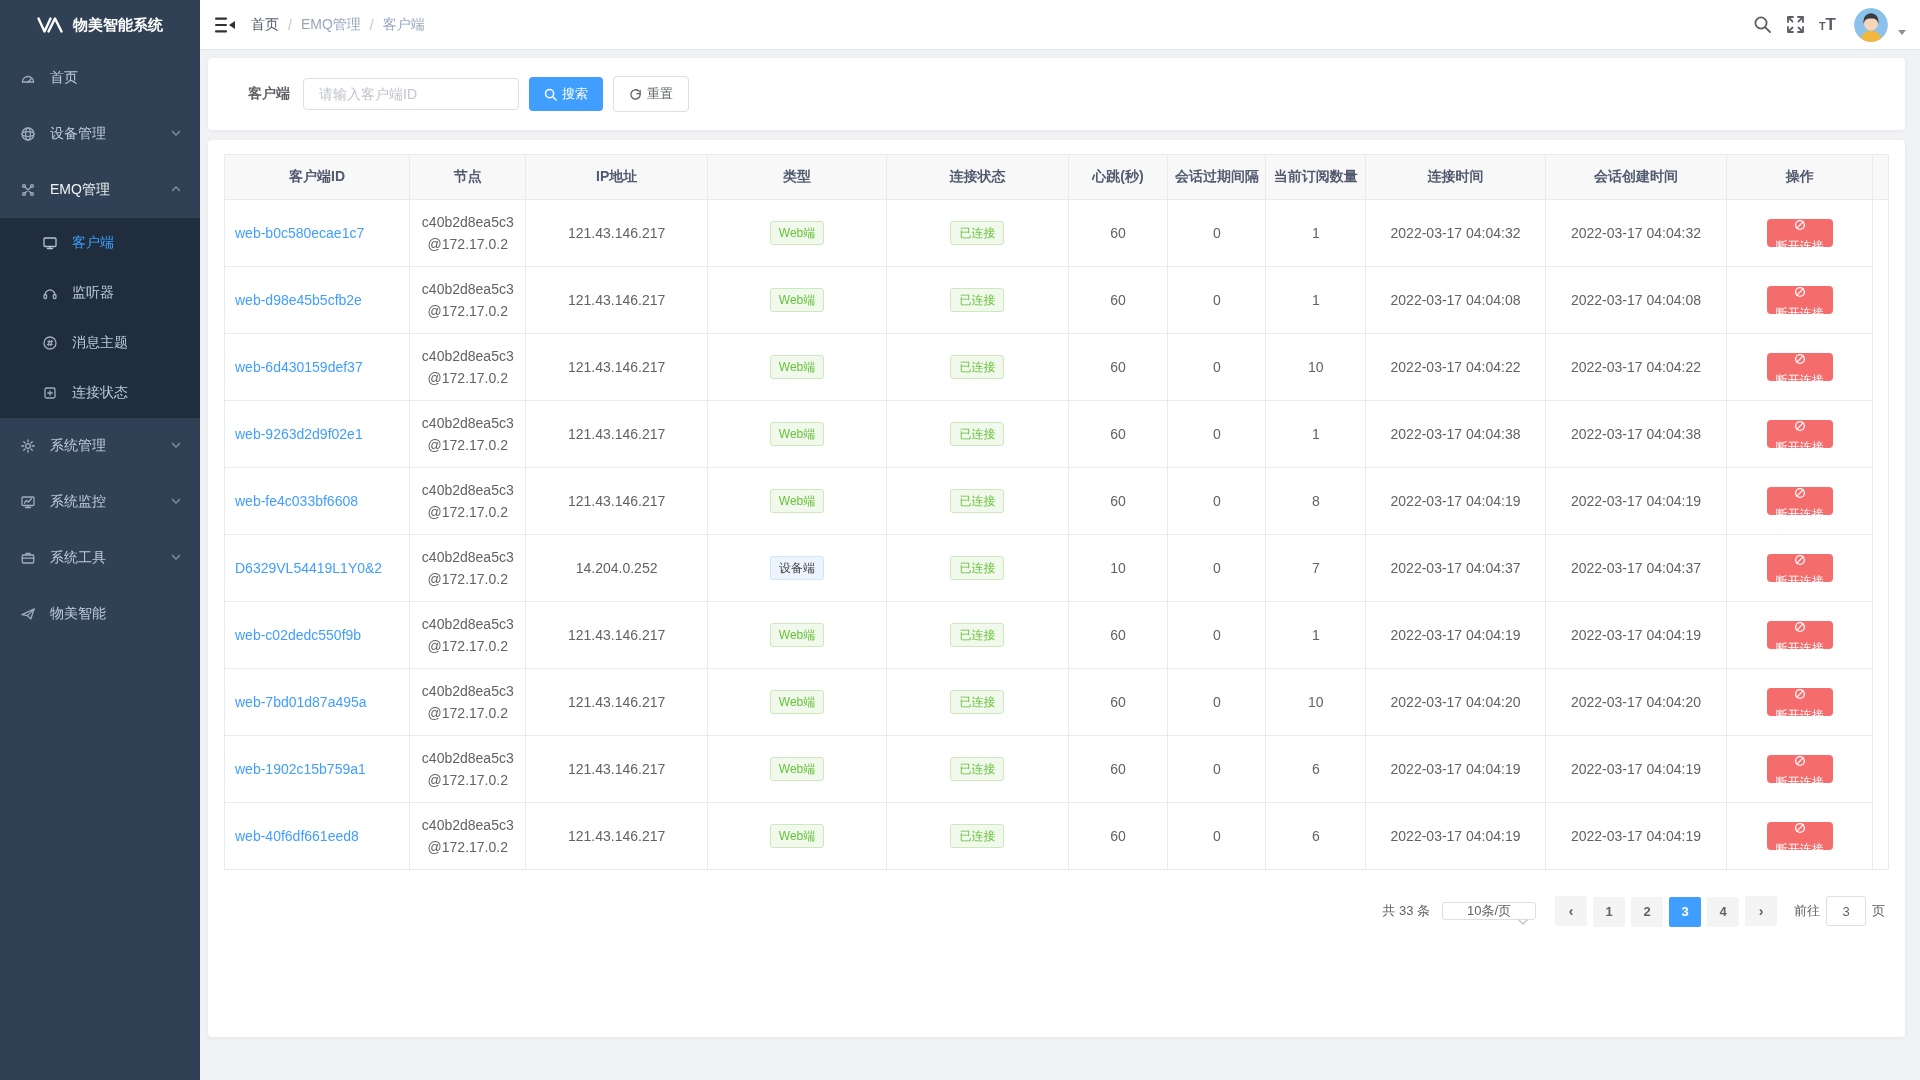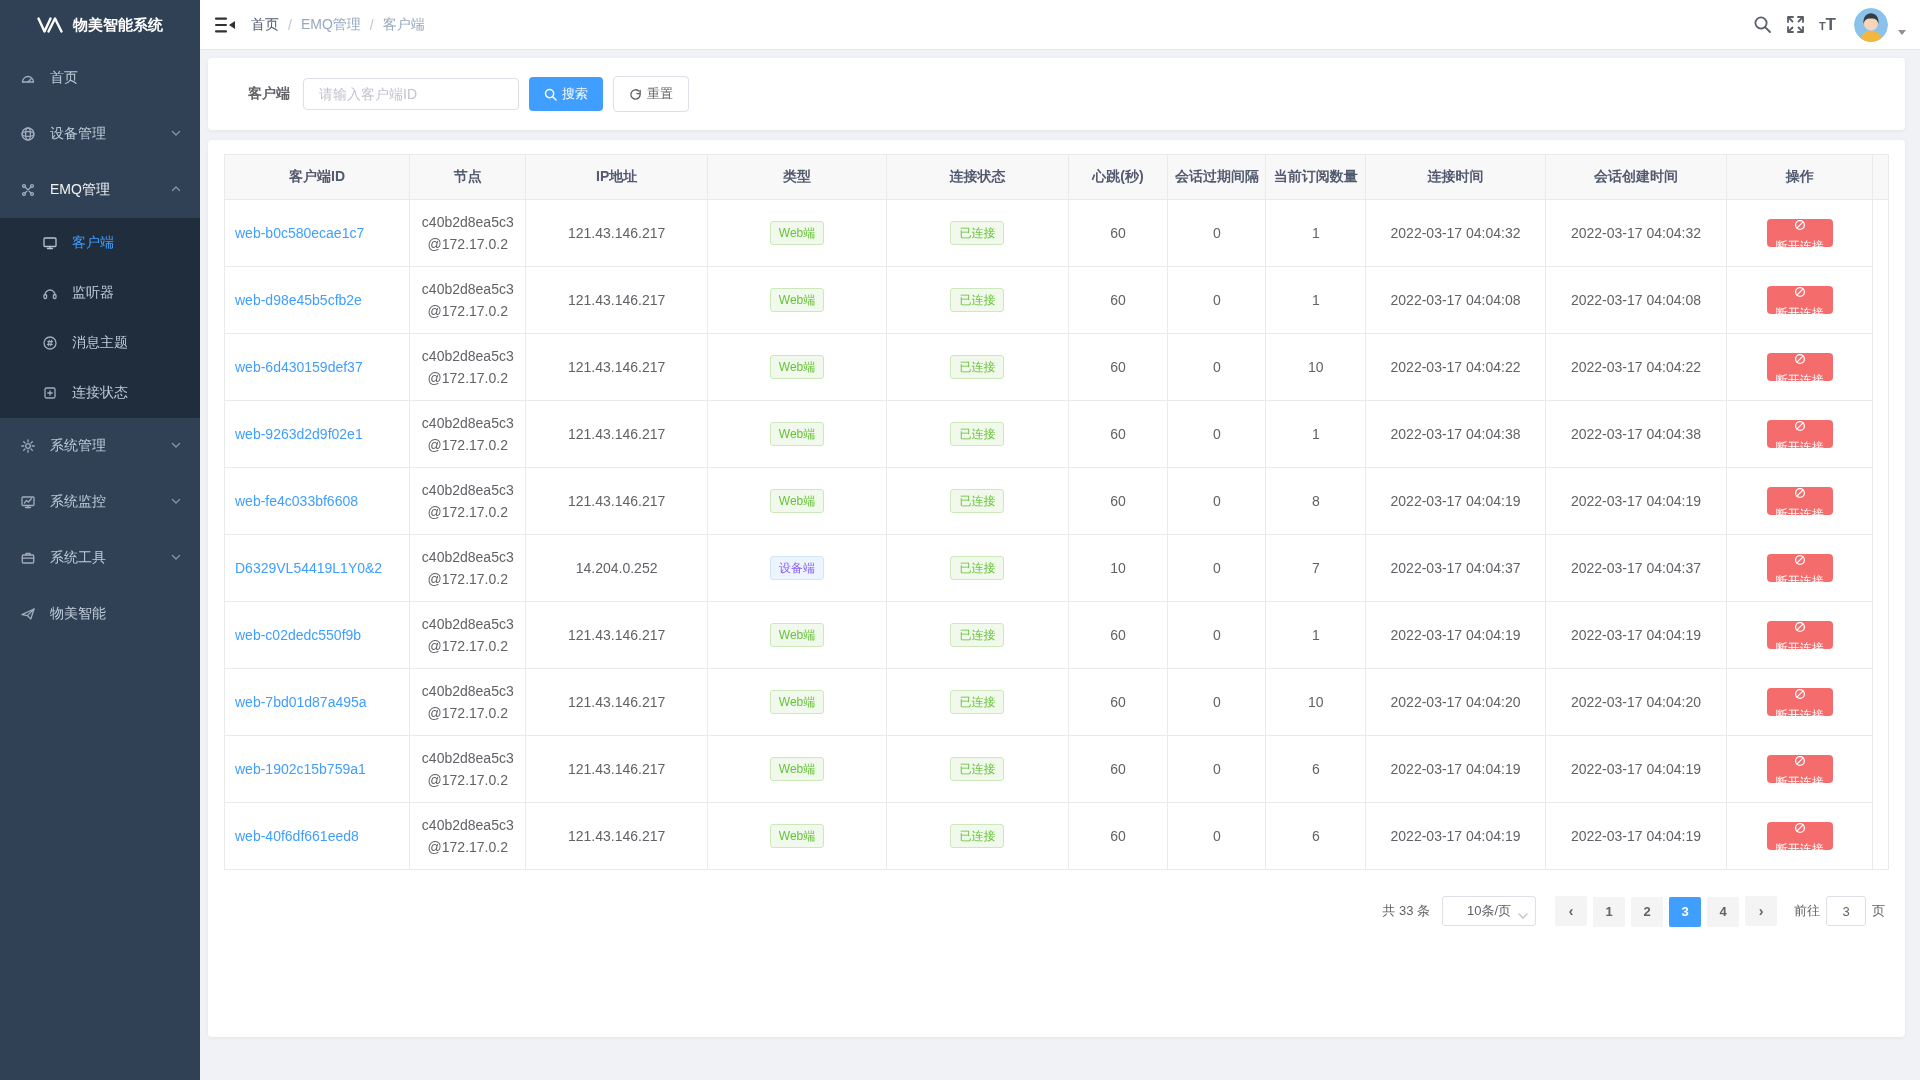--- a/index.html
+++ b/index.html
@@ -65,29 +65,29 @@
     text-align:center; background:#fff; }
   tr:last-child td { border-bottom:none; }
   th:last-child, td:last-child { border-right:none; }
   td.gutter, th.gutter { border:none; }
   th.gutter { background:#f8f8f9; border-bottom:1px solid #e8eaec; }
   td.cell-id { text-align:left; padding-left:10px; }
   a.client-link { color:#409eff; text-decoration:none; cursor:pointer; }
   .node-line { line-height:22px; }
   .tag { display:inline-block; font-size:12px; line-height:1; padding:5px 8px; border-radius:3px; }
   .tag-success { color:#67c23a; background:#f0f9eb; border:1px solid #cde9bc; }
-  .tag-primary { color:#8b5cf6; background:#ecf5ff; border:1px solid #cfe6fb; }
+  .tag-primary { color:#404040; background:#ecf5ff; border:1px solid #cfe6fb; }
   .btn-danger { background:#f56c6c; color:#fff; border:none; border-radius:4px; font-size:12px;
     height:28px; padding:0 9px; cursor:pointer; display:inline-flex; align-items:center; gap:4px; font-family:inherit;flex-direction:column; }
 
   
   .pagination { margin-top:26px; display:flex; align-items:center; justify-content:flex-end;
     font-size:13px; color:#606266; padding-right:4px; }
   .pg-total { margin-right:12px; }
-  .pg-size { position:relative; width:94px; height:30px; border:1px solid #dcdfe6; border-radius:3px;
+  .pg-size { position:relative; width:94px; height:18px; border:1px solid #dcdfe6; border-radius:3px;
     display:flex; align-items:center; justify-content:center; cursor:pointer; margin-right:16px; color:#606266; }
   .pg-size .sel-chev { position:absolute; right:7px; top:11px; color:#c0c4cc; }
   .pg-btn { min-width:32px; height:30px; margin:0 3px; background:#f4f4f5; color:#606266;
     border:none; border-radius:2px; font-size:13px; font-weight:bold; cursor:pointer;
     display:inline-flex; align-items:center; justify-content:center; font-family:inherit; }
   .pg-btn.active { background:#409eff; color:#fff; }
   .pg-arrow { font-size:14px; }
   .pg-goto { margin-left:14px; display:flex; align-items:center; gap:6px; }
   .pg-input { width:40px; height:30px; border:1px solid #dcdfe6; border-radius:3px;
     text-align:center; font-size:13px; color:#606266; outline:none; font-family:inherit; }

